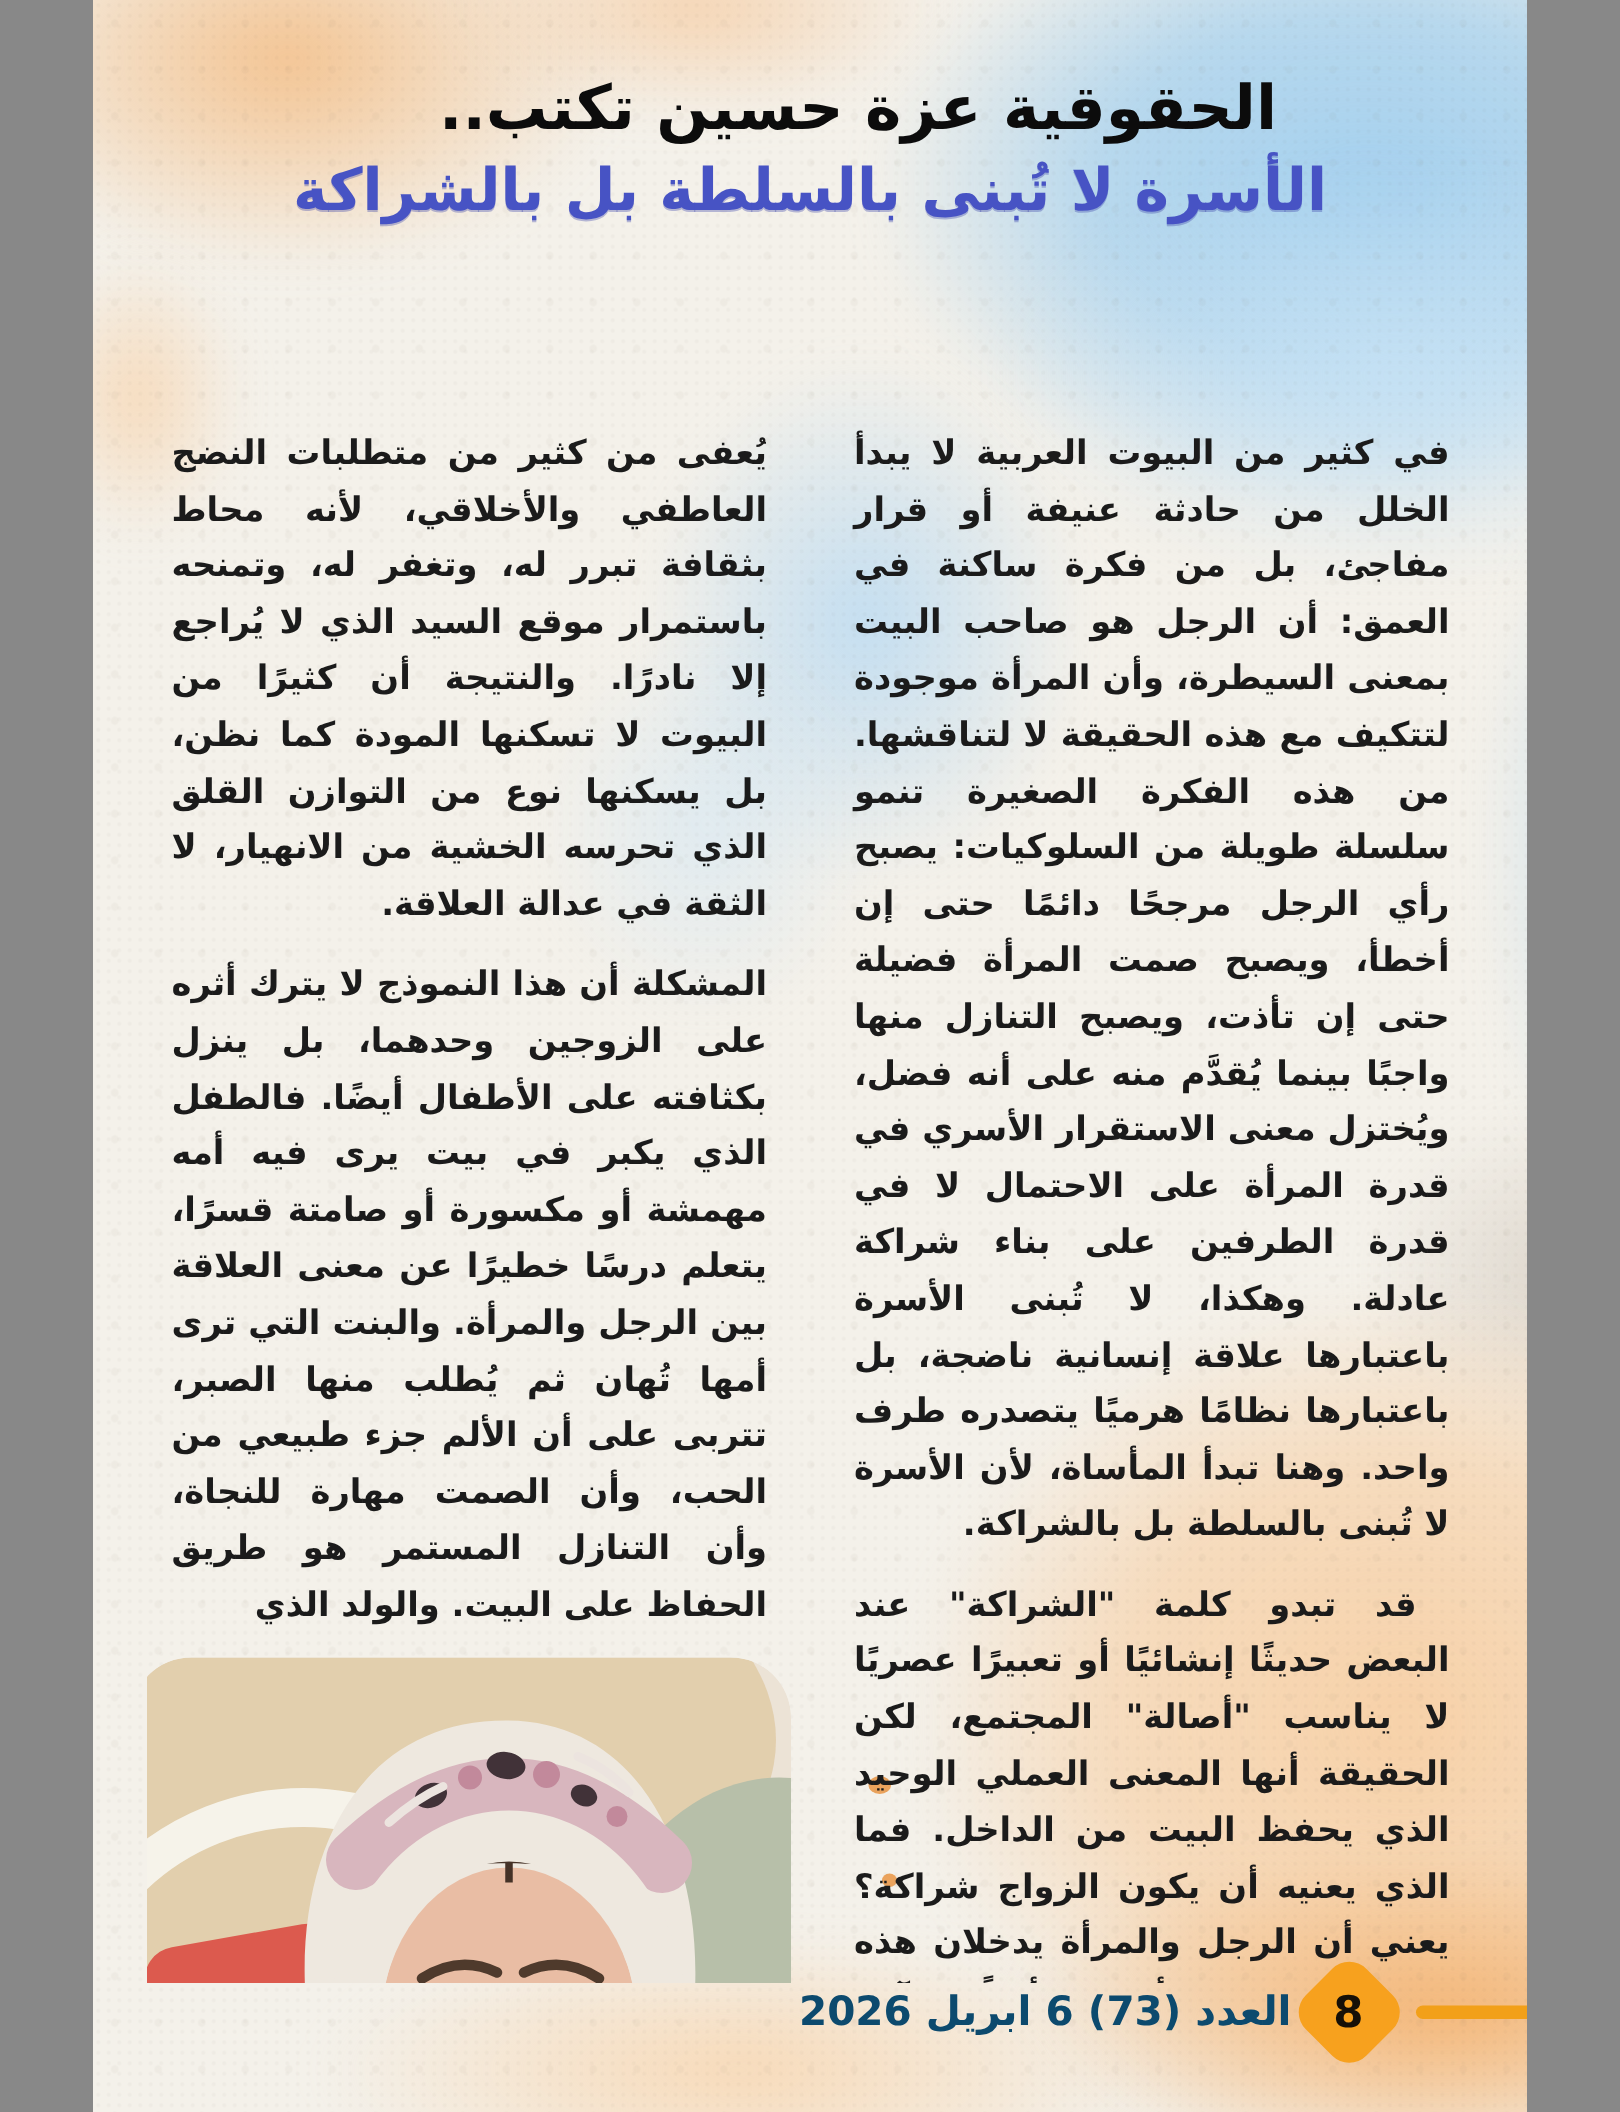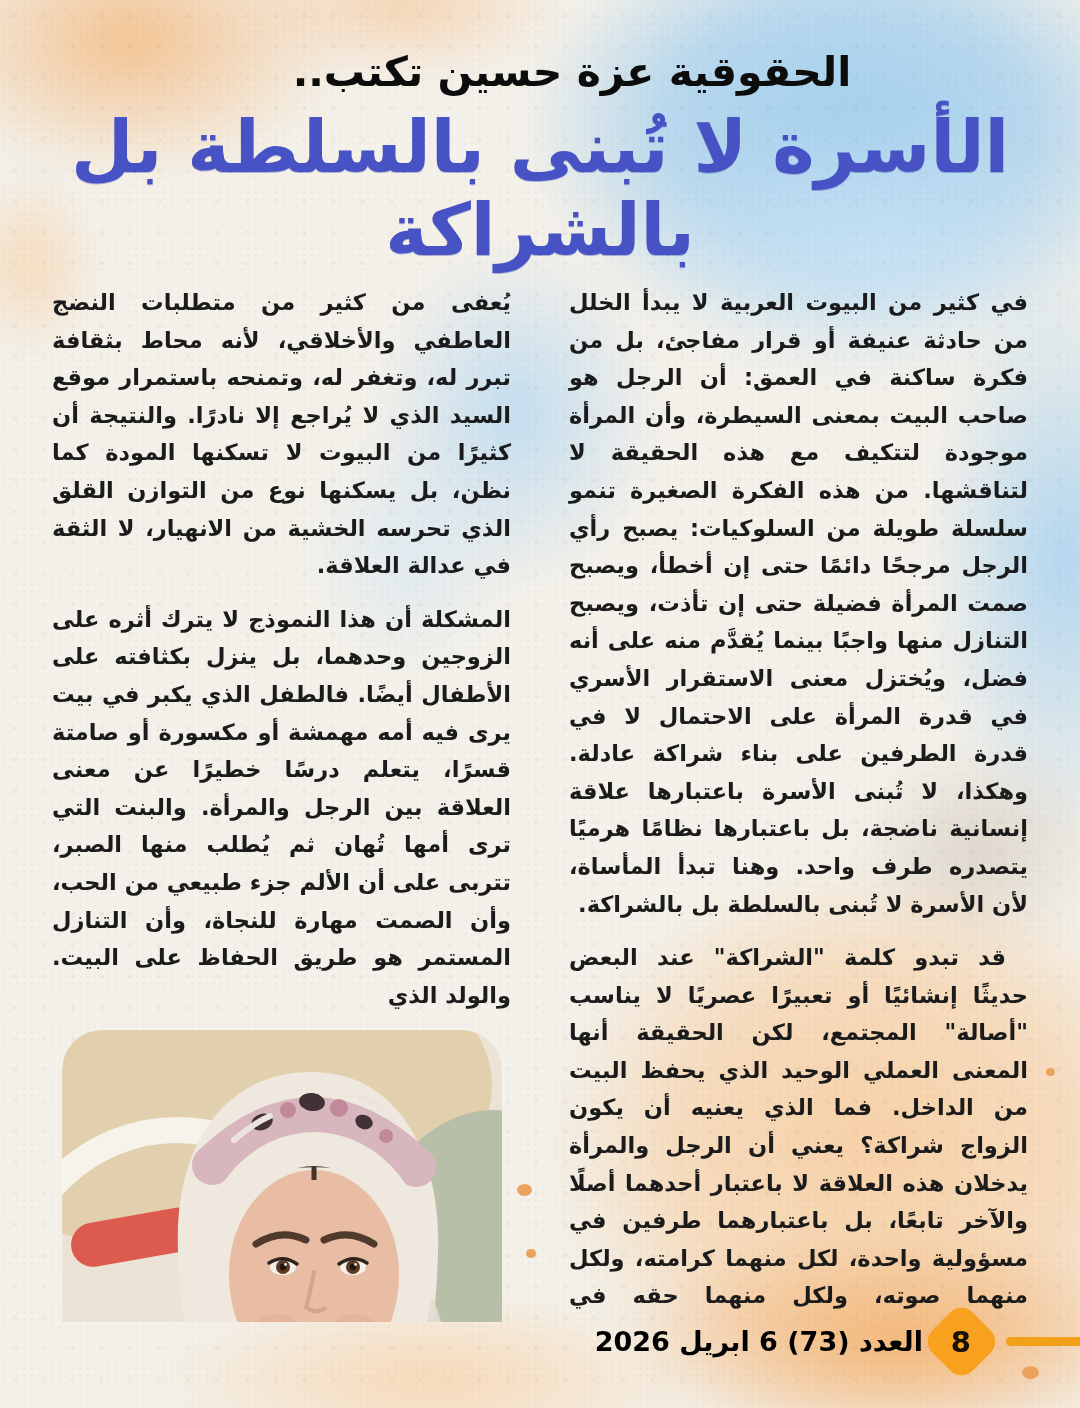--- a/index.html
+++ b/index.html
@@ -1,17 +1,17 @@
 <!DOCTYPE html>
 <html lang="ar"><head>
 <meta charset="utf-8">
 <style>
   html,body{margin:0;padding:0;background:#888;}
   .page{
-    position:relative;width:1080px;height:1408px;margin:0 auto;
+    position:relative;width:956px;height:1408px;margin:0 auto;
     background:#f4f1ea;overflow:hidden;
     font-family:"DejaVu Sans","Liberation Sans",sans-serif;
   }
   
   .blob{position:absolute;filter:blur(14px);pointer-events:none;}
   .b-blue-tr   {left:520px;top:-90px;width:660px;height:430px;background:radial-gradient(closest-side,rgba(162,207,238,.97),rgba(162,207,238,.75) 55%,transparent 100%);}
   .b-blue-tr2  {left:600px;top:110px;width:540px;height:280px;background:radial-gradient(closest-side,rgba(198,226,245,.85),transparent);}
   .b-blue-right{left:925px;top:270px;width:280px;height:580px;background:radial-gradient(closest-side,rgba(168,210,240,.88),transparent);}
   .b-blue-mid  {left:370px;top:240px;width:290px;height:350px;background:radial-gradient(closest-side,rgba(181,216,242,.8),transparent);}
   .b-blue-mid2 {left:300px;top:420px;width:220px;height:260px;background:radial-gradient(closest-side,rgba(205,229,246,.55),transparent);}
@@ -33,41 +33,41 @@
                      radial-gradient(rgba(120,110,90,.05) 2px,transparent 3px);
     background-size:7px 7px,29px 31px;}
   
   .header{position:absolute;top:0;left:0;right:0;text-align:center;z-index:3;}
   .kicker{
     margin-top:48px;transform:translateX(32px);
     font-size:41px;font-weight:bold;color:#0c0c0c;letter-spacing:-1px;
     direction:rtl;
   }
   .title{
-    margin:10px 0 0;font-size:72px;font-weight:bold;color:#4753c4;
+    margin:10px 0 0;font-size:39px;font-weight:bold;color:#4753c4;
     letter-spacing:-1px;direction:rtl;line-height:1.15;
     text-shadow:0 1px 0 rgba(60,70,170,.35);
   }
   
   .columns{
     position:absolute;top:268px;left:36px;right:36px;bottom:86px;z-index:3;
     display:flex;gap:26px;direction:rtl;overflow:hidden;
   }
   .col{flex:1;min-width:0;}
   .para{
     margin:16px;font-size:22.5px;font-weight:bold;color:#1b1b1b;
     line-height:37.6px;text-align:justify;direction:rtl;
   }
   .para.indent{text-indent:22px;}
   
   .photo{margin:14px auto 0;width:440px;height:535px;border-radius:40px;overflow:hidden;display:block;}
   .photo svg{display:block;width:100%;height:100%;}
   
   .footer{position:absolute;right:0;bottom:38px;z-index:4;display:flex;align-items:center;}
-  .issue{font-size:27px;font-weight:bold;color:#000000;direction:rtl;margin-left:20px;}
+  .issue{font-size:27px;font-weight:bold;color:#0c4a6e;direction:rtl;margin-left:20px;}
   .badge{
     width:57px;height:57px;background:#f7a11e;border-radius:16px;
     transform:rotate(45deg);display:flex;align-items:center;justify-content:center;
     margin:0 16px 0 10px;flex:0 0 auto;
   }
   .badge span{transform:rotate(-45deg);font-size:29px;font-weight:bold;color:#161007;}
   .footer-line{width:74px;height:9px;background:#f2a019;border-radius:5px 0 0 5px;}
 </style>
 </head>
 <body>

